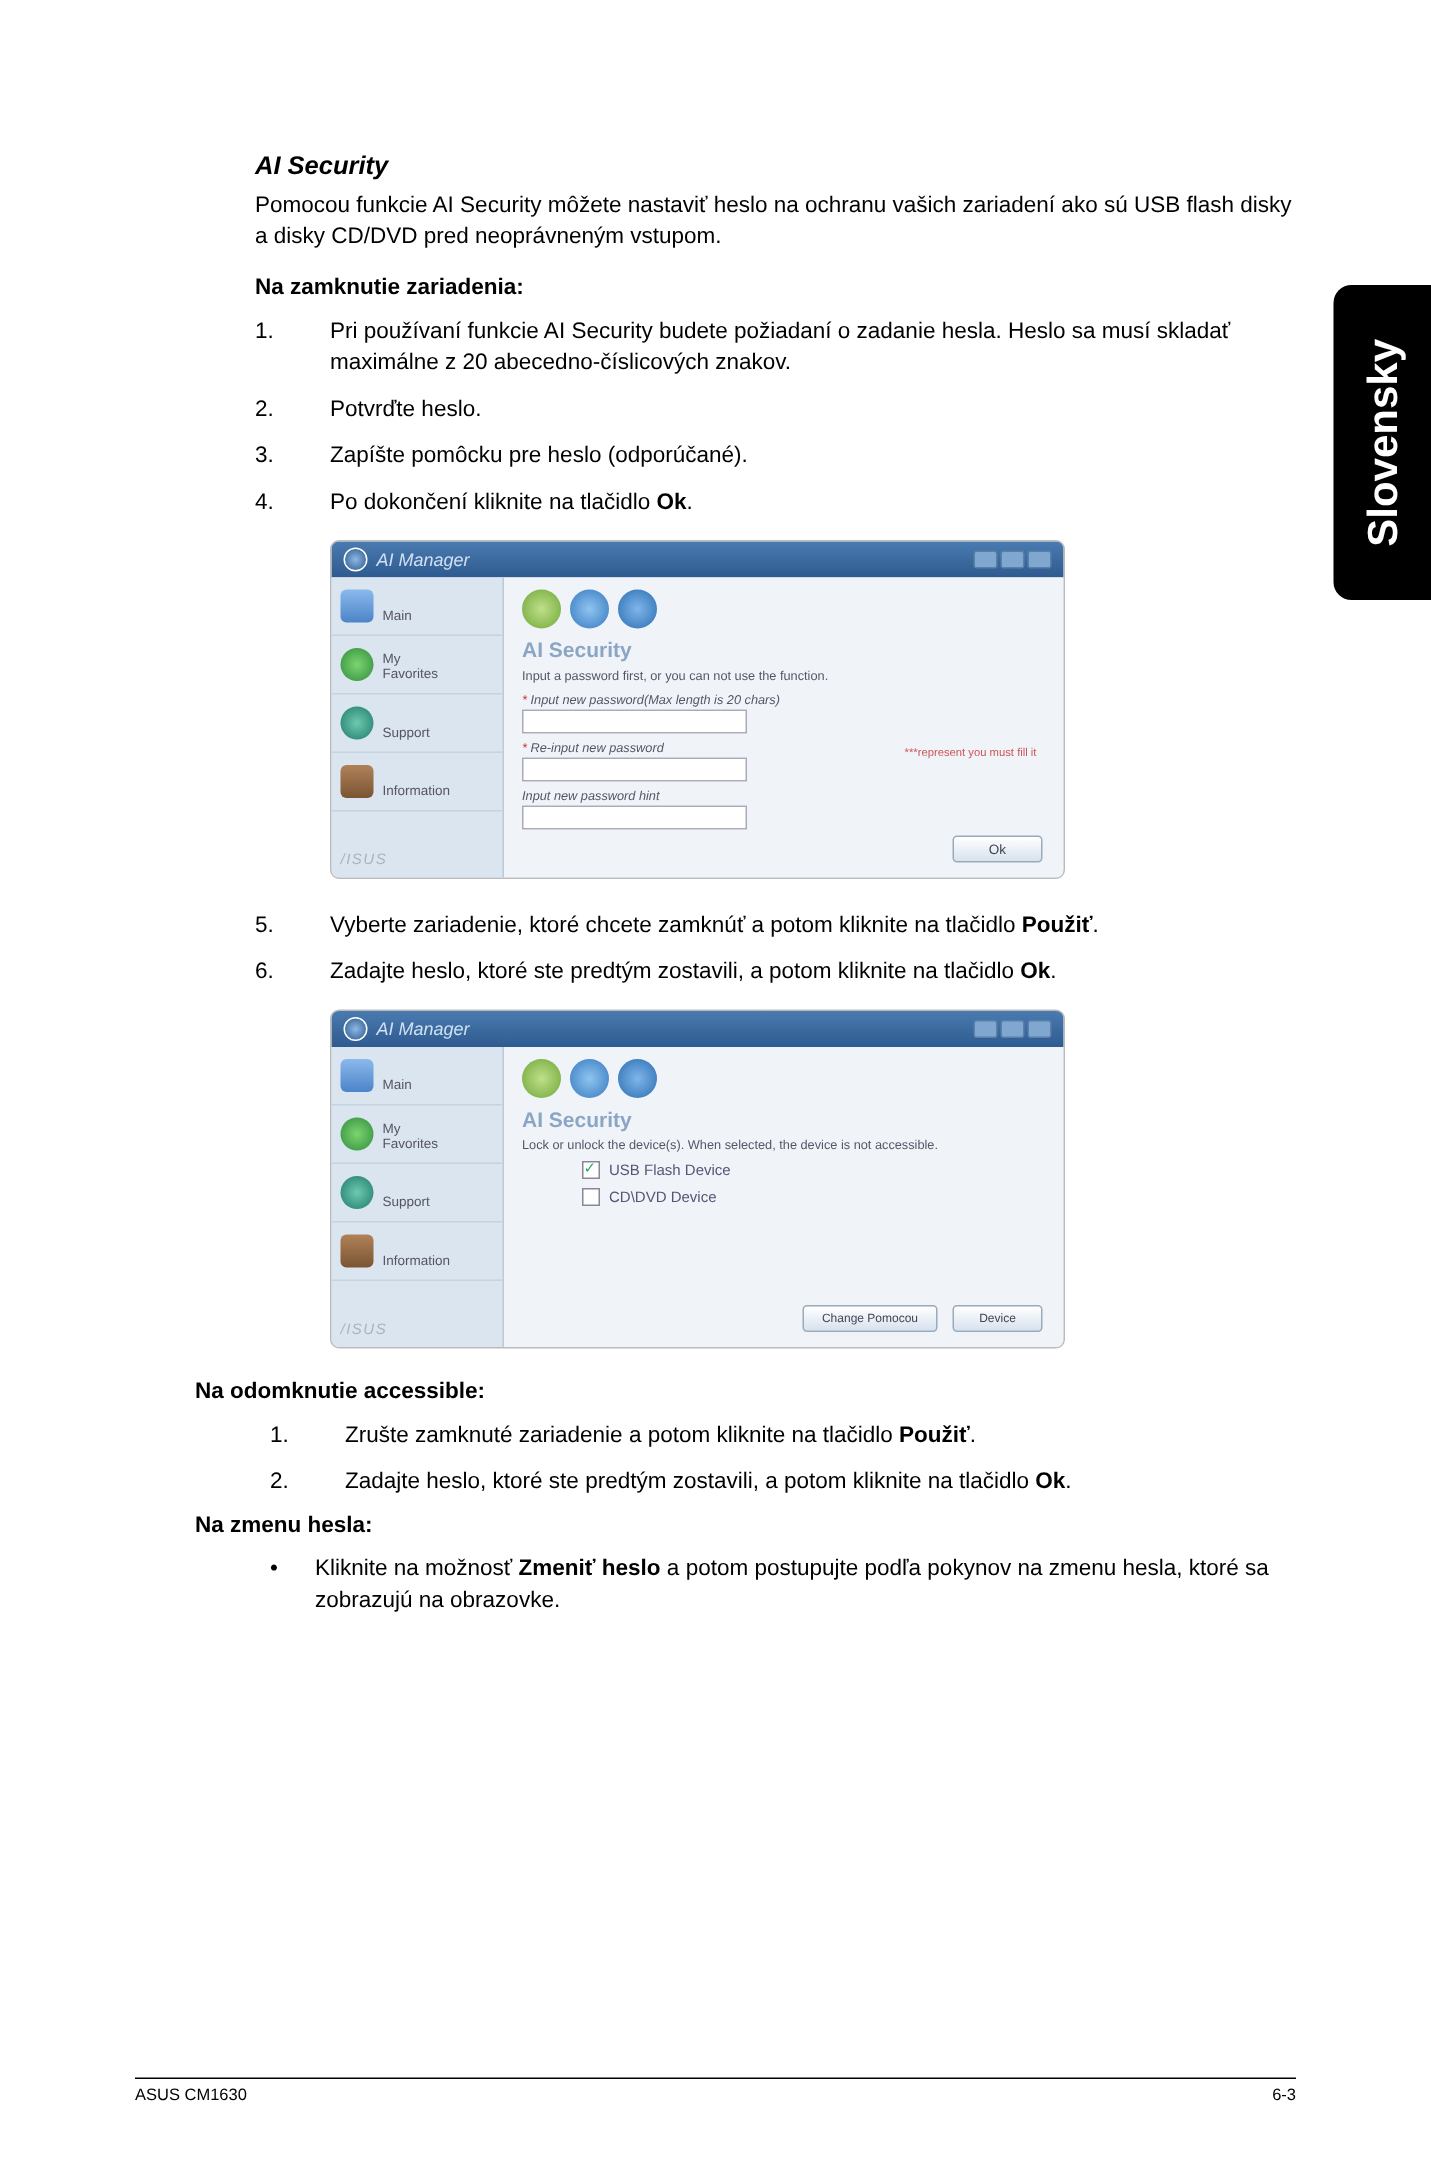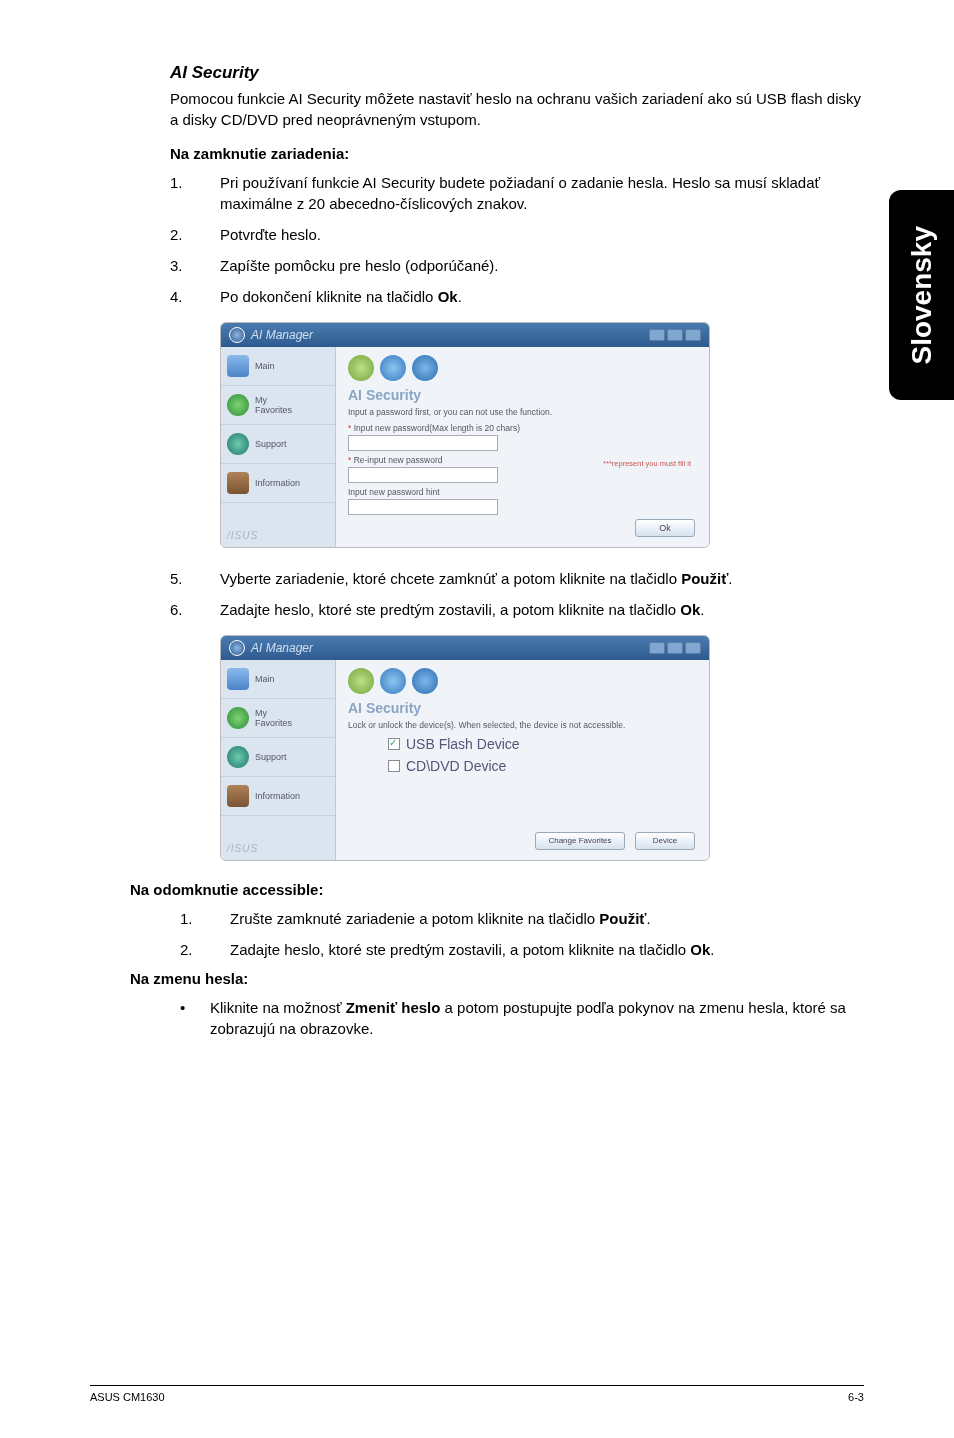--- a/index.html
+++ b/index.html
@@ -5,21 +5,21 @@
     * { margin: 0; padding: 0; box-sizing: border-box; }
     body {
       font-family: Arial, Helvetica, sans-serif;
       width: 954px;
       height: 1438px;
       position: relative;
       background: #fff;
       color: #000;
     }
     .page-content {
-      padding: 63px 90px 50px 170px;
+      padding: 101px 90px 50px 170px;
     }
     .vertical-tab {
       position: absolute;
       right: 0;
       top: 190px;
       width: 65px;
       height: 210px;
       background: #000;
       border-radius: 12px 0 0 12px;
       display: flex;
@@ -115,21 +115,21 @@
     }
     .ss-sidebar {
       width: 115px;
       background: #dbe5f0;
       border-right: 1px solid #bcc9d9;
       display: flex;
       flex-direction: column;
     }
     .ss-side-item {
       display: flex;
-      align-items: center;
+      align-items: flex-end;
       gap: 6px;
       padding: 8px 6px;
       border-bottom: 1px solid #c5d2e0;
       font-size: 9px;
       color: #556;
     }
     .ss-side-icon {
       width: 22px; height: 22px; border-radius: 4px;
     }
     .ss-side-icon.blue { background: linear-gradient(#8bb9ec, #4c84c9); }
@@ -169,20 +169,21 @@
     }
     .ss-desc {
       font-size: 8.5px;
       color: #556;
       margin-bottom: 6px;
     }
     .ss-field-label {
       font-size: 8.5px;
       color: #556;
       margin-top: 4px;
+      font-style: italic;
     }
     .ss-field-label.red-star::before {
       content: "* ";
       color: #c33;
     }
     .ss-input {
       width: 150px;
       height: 16px;
       border: 1px solid #aab;
       background: #fff;
@@ -225,21 +226,21 @@
       font-size: 8px;
       color: #445;
       text-align: center;
       line-height: 16px;
     }
     .ss-btn.small { width: 60px; }
     .ss-check-row {
       display: flex;
       align-items: center;
       gap: 6px;
-      font-size: 14px;
+      font-size: 10px;
       color: #557;
       margin: 6px 0 4px 40px;
     }
     .ss-checkbox {
       width: 12px; height: 12px;
       border: 1px solid #889;
       background: #fff;
       display: inline-block;
       position: relative;
     }
@@ -386,21 +387,21 @@
         <div class="ss-desc">Lock or unlock the device(s). When selected, the device is not accessible.</div>
         <div class="ss-check-row">
           <span class="ss-checkbox checked"></span>
           <span>USB Flash Device</span>
         </div>
         <div class="ss-check-row">
           <span class="ss-checkbox"></span>
           <span>CD\DVD Device</span>
         </div>
         <div class="ss-btn-row">
-          <div class="ss-btn">Change Favorites</div>
+          <div class="ss-btn">Change Pomocou</div>
           <div class="ss-btn small">Device</div>
         </div>
       </div>
     </div>
   </div>
 
   <div style="margin-left:-40px;">
     <h3 class="subheading">Na odomknutie accessible:</h3>
     <ol style="margin-left:50px;">
       <li><span class="num">1.</span><span><span>Zrušte zamknuté zariadenie a potom kliknite na tlačidlo </span><span class="bold">Použiť</span><span>.</span></span></li>

